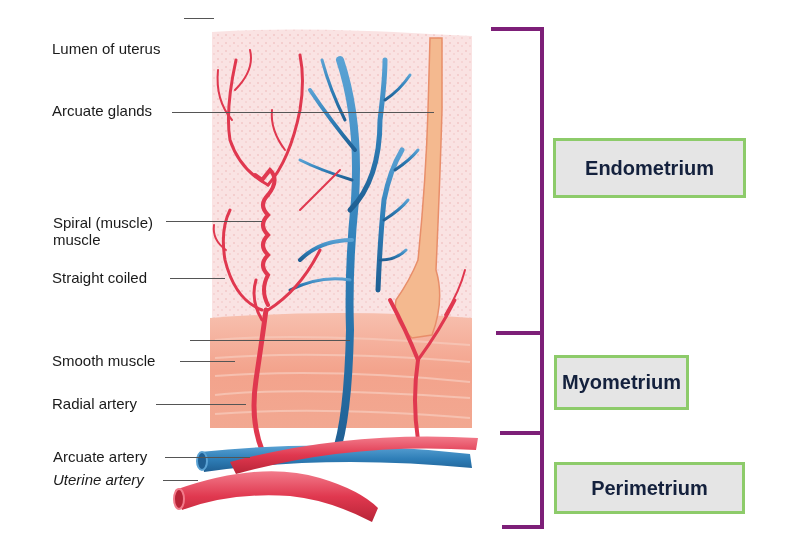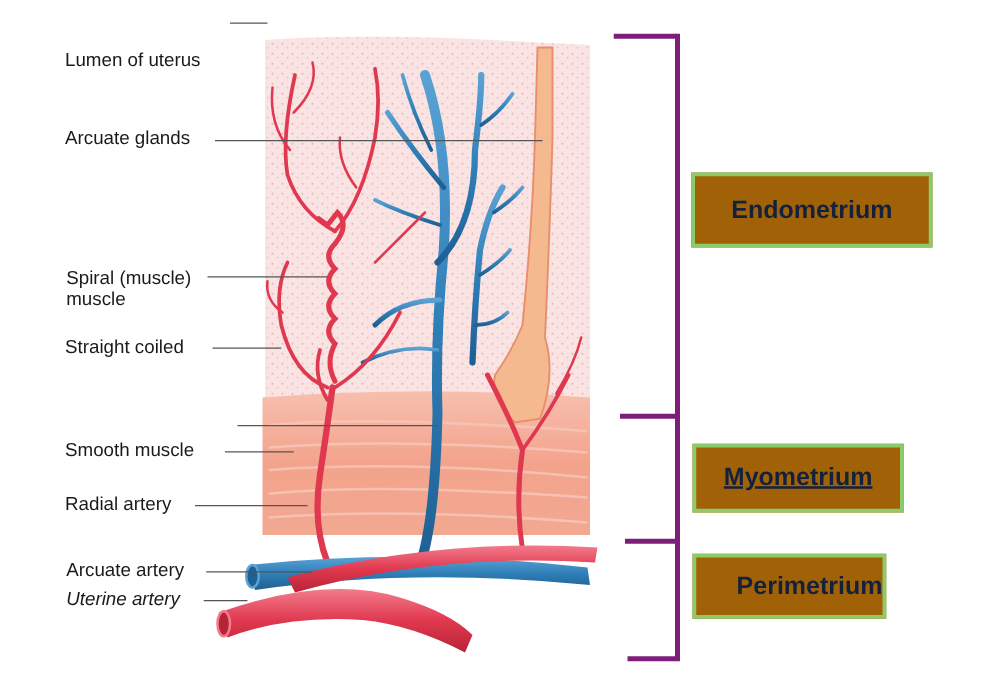--- a/index.html
+++ b/index.html
@@ -1,21 +1,21 @@
 <!DOCTYPE html>
 <html><head>
 <meta charset="utf-8">
 <style>
   html, body { margin: 0; padding: 0; background: #ffffff; }
   body { width: 800px; height: 539px; position: relative; overflow: hidden;
          font-family: "Liberation Sans", sans-serif; }
   .label { position: absolute; font-size: 15px; color: #1a1a1a; line-height: 16px; white-space: nowrap; }
   .leader { position: absolute; height: 1px; background: #555; }
   .illus { position: absolute; left: 0; top: 0; }
-  .layer-box { position: absolute; border: 3px solid #8dcb6a; background: #a16207;
+  .layer-box { position: absolute; border: 3px solid #8dcb6a; background: #e5e5e5;
                display: flex; align-items: center; justify-content: center;
                font-weight: bold; font-size: 20px; color: #14213d; box-sizing: border-box; }
   .bracket { position: absolute; background: #7d1f78; }
 </style>
 </head>
 <body>
 
 <svg class="illus" width="800" height="539" viewBox="0 0 800 539">
   <defs>
     <pattern id="dots" width="8" height="8" patternUnits="userSpaceOnUse">
@@ -123,18 +123,18 @@
 
 <div class="bracket" style="left:491px;top:27px;width:50px;height:4px;"></div>
 <div class="bracket" style="left:540px;top:27px;width:4px;height:500px;"></div>
 <div class="bracket" style="left:496px;top:331px;width:46px;height:4px;"></div>
 <div class="bracket" style="left:500px;top:431px;width:42px;height:4px;"></div>
 <div class="bracket" style="left:502px;top:525px;width:42px;height:4px;"></div>
 
 <div class="layer-box" style="left:553px;top:138px;width:193px;height:60px;">
   <span>Endometrium</span>
 </div>
-<div class="layer-box" style="left:554px;top:355px;width:169px;height:55px;text-decoration:underline;">
+<div class="layer-box" style="left:554px;top:355px;width:135px;height:55px;">
   <span>Myometrium</span>
 </div>
-<div class="layer-box" style="left:554px;top:443px;width:155px;height:52px;justify-content:flex-end;">
+<div class="layer-box" style="left:554px;top:462px;width:191px;height:52px;">
   <span>Perimetrium</span>
 </div>
 
 </body></html>

